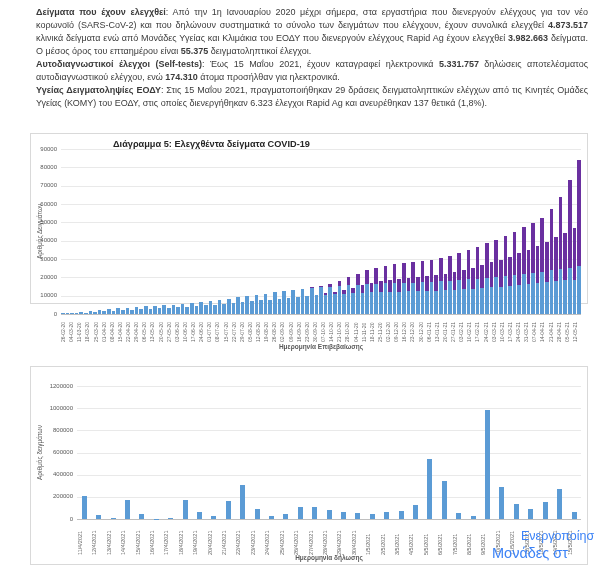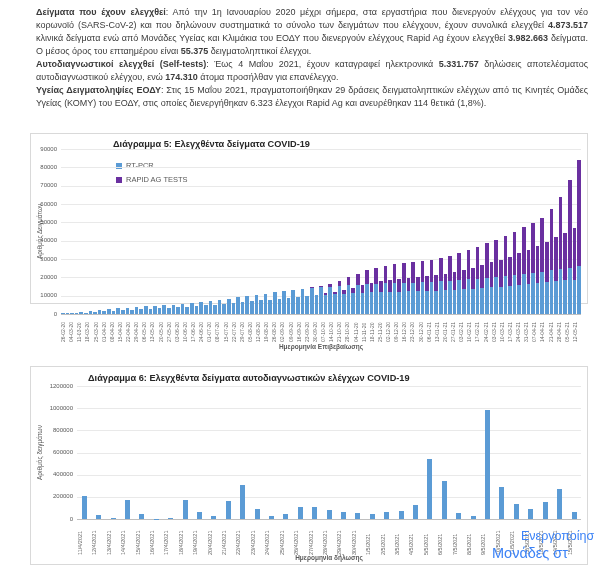--- a/index.html
+++ b/index.html
@@ -28,36 +28,26 @@
   .legend{position:absolute;color:#595959;font-size:7.5px;}
   .legend-row{display:flex;align-items:center;gap:4px;margin-bottom:5px;}
   .sw{width:6px;height:6px;display:inline-block;}
   .watermark{position:absolute;color:#3b82f6;white-space:nowrap;}
 </style>
 </head>
 <body>
 
 <div class="text-block" id="text-block">
     <p><span class="b">Δείγματα που έχουν ελεγχθεί</span><span>:  Από την 1η Ιανουαρίου 2020 μέχρι σήμερα, στα εργαστήρια που διενεργούν ελέγχους για τον νέο κορωνοϊό (SARS-CoV-2) και που δηλώνουν συστηματικά το σύνολο των δειγμάτων που ελέγχουν, έχουν συνολικά ελεγχθεί </span><span class="b">4.873.517</span><span> κλινικά δείγματα ενώ από Μονάδες Υγείας και Κλιμάκια του ΕΟΔΥ που διενεργούν ελέγχους Rapid Ag έχουν ελεγχθεί </span><span class="b">3.982.663</span><span> δείγματα. Ο μέσος όρος του επταημέρου είναι </span><span class="b">55.375</span><span> δειγματοληπτικοί έλεγχοι.</span></p>
-    <p><span class="b">Αυτοδιαγνωστικοί ελεγχθεί (Self-tests)</span><span>: Έως 4 Μαΐου 2021, έχουν καταγραφεί ηλεκτρονικά </span><span class="b">5.331.757</span><span> δηλώσεις αποτελέσματος αυτοδιαγνωστικού ελέγχου, ενώ </span><span class="b">174.310</span><span> άτομα προσήλθαν για επανέλεγχο.</span></p>
-    <p><span class="b">Υγείας Δειγματοληψίες ΕΟΔΥ</span><span>: Στις 15 Μαΐου 2021, πραγματοποιήθηκαν 29 δράσεις δειγματοληπτικών ελέγχων από τις Κινητές Ομάδες Υγείας (ΚΟΜΥ) του ΕΟΔΥ, στις οποίες διενεργήθηκαν 6.323 έλεγχοι Rapid Ag και ανευρέθηκαν 114 θετικά (1,8%).</span></p>
+    <p><span class="b">Αυτοδιαγνωστικοί έλεγχοι (Self-tests)</span><span>: Έως 15 Μαΐου 2021, έχουν καταγραφεί ηλεκτρονικά </span><span class="b">5.331.757</span><span> δηλώσεις αποτελέσματος αυτοδιαγνωστικού ελέγχου, ενώ </span><span class="b">174.310</span><span> άτομα προσήλθαν για ηλεκτρονικά.</span></p>
+    <p><span class="b">Υγείας Δειγματοληψίες ΕΟΔΥ</span><span>: Στις 15 Μαΐου 2021, πραγματοποιήθηκαν 29 δράσεις δειγματοληπτικών ελέγχων από τις Κινητές Ομάδες Υγείας (ΚΟΜΥ) του ΕΟΔΥ, στις οποίες διενεργήθηκαν 6.323 έλεγχοι Rapid Ag και ανευρέθηκαν 137 θετικά (1,8%).</span></p>
   </div>
 
 <div class="panel" id="chart5">
   <div class="chart-title" style="left:82px;top:5px;">Διάγραμμα 5: Ελεγχθέντα δείγματα COVID-19</div>
-  <div class="legend" style="left:85px;top:27px;">
-    <div class="legend-row">
-      <span class="sw" id="sw-rt" style="background: rgb(91, 155, 213);"></span>
-      <span>RT-PCR</span>
-    </div>
-    <div class="legend-row">
-      <span class="sw" id="sw-rapid" style="background: rgb(106, 48, 160);"></span>
-      <span>RAPID AG TESTS</span>
-    </div>
-  </div>
   <div class="ylab" id="ylab5" style="left: 5px; top: 15px; height: 165px;">Αριθμός Δειγμάτων</div>
   <div class="xlab" id="xlab5" style="left: 30px; width: 520px; top: 209px;">Ημερομηνία Επιβεβαίωσης</div>
 <div class="grid" style="left: 30px; width: 520px; top: 180px; background: rgb(191, 191, 191);"></div>
     <div class="ytick" style="left: -6px; width: 32px; top: 176.5px;">0</div>
     <div class="grid" style="left: 30px; width: 520px; top: 161.7px;"></div>
     <div class="ytick" style="left: -6px; width: 32px; top: 158.2px;">10000</div>
     <div class="grid" style="left: 30px; width: 520px; top: 143.3px;"></div>
     <div class="ytick" style="left: -6px; width: 32px; top: 139.8px;">20000</div>
     <div class="grid" style="left: 30px; width: 520px; top: 125px;"></div>
     <div class="ytick" style="left: -6px; width: 32px; top: 121.5px;">30000</div>
@@ -589,21 +579,20 @@
       <div>07-04-21</div>
       <div>14-04-21</div>
       <div>21-04-21</div>
       <div>28-04-21</div>
       <div>05-05-21</div>
       <div>12-05-21</div>
     </div>
   </div>
 
 <div class="panel" id="chart6">
-  <div class="chart-title" style="left:57px;top:6px;">Διάγραμμα 6: Ελεγχθέντα δείγματα αυτοδιαγνωστικών ελέγχων COVID-19</div>
   <div class="ylab" id="ylab6" style="left: 5px; top: 19px; height: 133px;">Αριθμός δειγμάτων</div>
   <div class="xlab" id="xlab6" style="left: 46px; width: 504px; top: 187px;">Ημερομηνία δήλωσης</div>
 <div class="grid" style="left: 46px; width: 504px; top: 152px; background: rgb(191, 191, 191);"></div>
     <div class="ytick" style="left: 10px; width: 32px; top: 148.5px;">0</div>
     <div class="grid" style="left: 46px; width: 504px; top: 129.8px;"></div>
     <div class="ytick" style="left: 10px; width: 32px; top: 126.3px;">200000</div>
     <div class="grid" style="left: 46px; width: 504px; top: 107.7px;"></div>
     <div class="ytick" style="left: 10px; width: 32px; top: 104.2px;">400000</div>
     <div class="grid" style="left: 46px; width: 504px; top: 85.5px;"></div>
     <div class="ytick" style="left: 10px; width: 32px; top: 82px;">600000</div>

